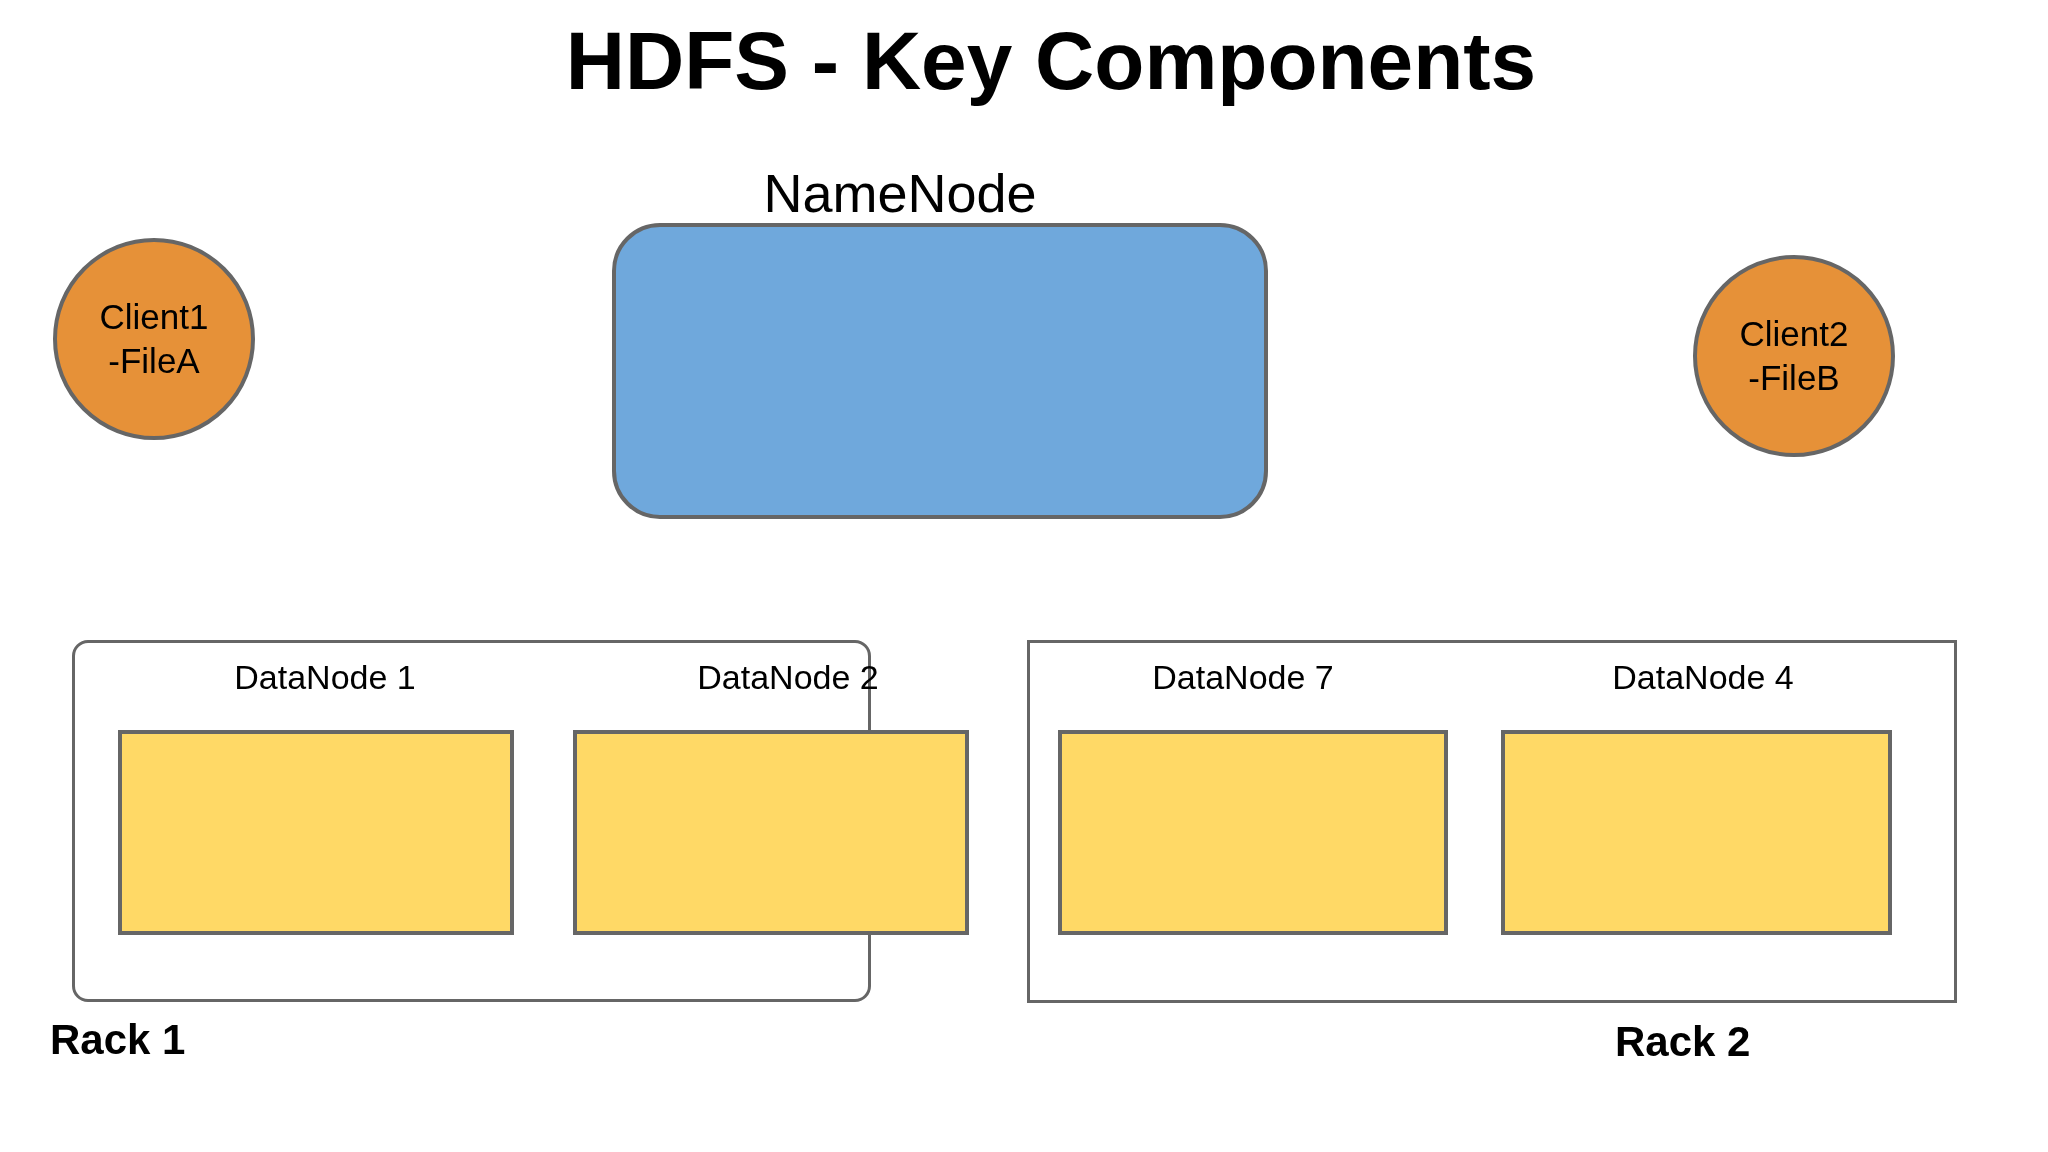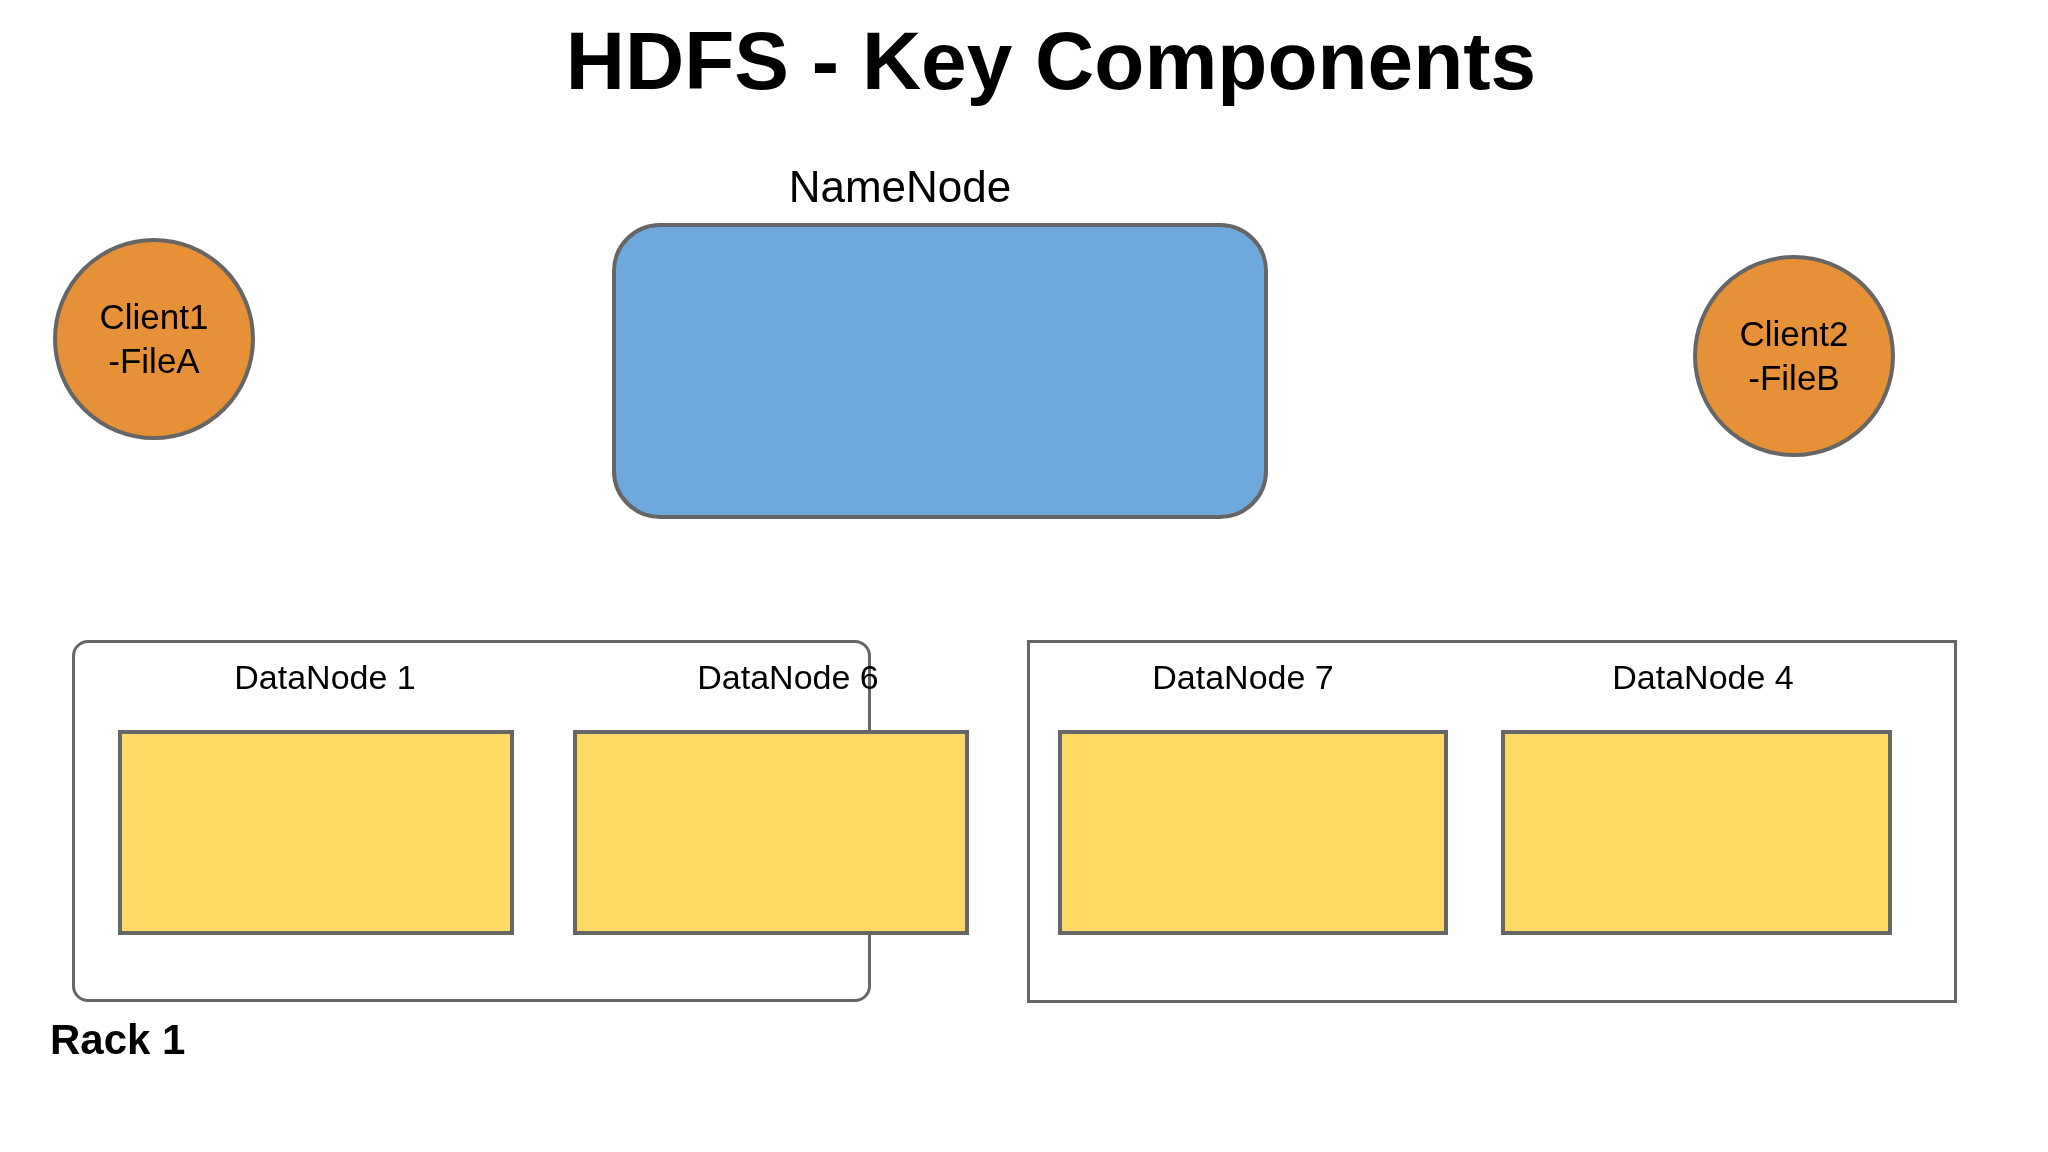--- a/index.html
+++ b/index.html
@@ -9,21 +9,21 @@
     color:var(--text,#000);
     font-family:"Liberation Sans",sans-serif;
   }
   .title{
     position:absolute;left:12px;top:14px;width:100%;box-sizing:border-box;
     padding-left:30px;margin:0;text-align:center;
     font-size:82px;font-weight:bold;white-space:nowrap;
   }
   .namenode-label{
     position:absolute;left:700px;top:162px;width:400px;
-    text-align:center;font-size:44px;
+    text-align:center;font-size:54px;
   }
   .namenode-box{
     position:absolute;left:612px;top:223px;width:656px;height:296px;
     box-sizing:border-box;border:4px solid var(--shape-border,#666);
     border-radius:48px;background:var(--namenode-fill,#6FA8DC);
   }
   .client{
     position:absolute;width:202px;height:202px;border-radius:50%;
     box-sizing:border-box;border:4px solid var(--shape-border,#666);
     background:var(--client-fill,#E69138);
@@ -77,27 +77,28 @@
     <span>-FileA</span>
   </div>
 
   <div class="client client2">
     <span>Client2</span>
     <span>-FileB</span>
   </div>
 
   <div class="rack rack1">
     <div class="dn-label dn-l1">DataNode 1</div>
-    <div class="dn-label dn-l2">DataNode 6</div>
+    <div class="dn-label dn-l2">DataNode 2</div>
     <div class="dn-box dn-b1"></div>
     <div class="dn-box dn-b2"></div>
   </div>
 
   <div class="rack rack2">
     <div class="dn-label dn-l3">DataNode 7</div>
     <div class="dn-label dn-l4">DataNode 4</div>
     <div class="dn-box dn-b3"></div>
     <div class="dn-box dn-b4"></div>
   </div>
 
   <div class="rack-label rl1">Rack 1</div>
+  <div class="rack-label rl2">Rack 2</div>
 
 </div>
 
 </body></html>

